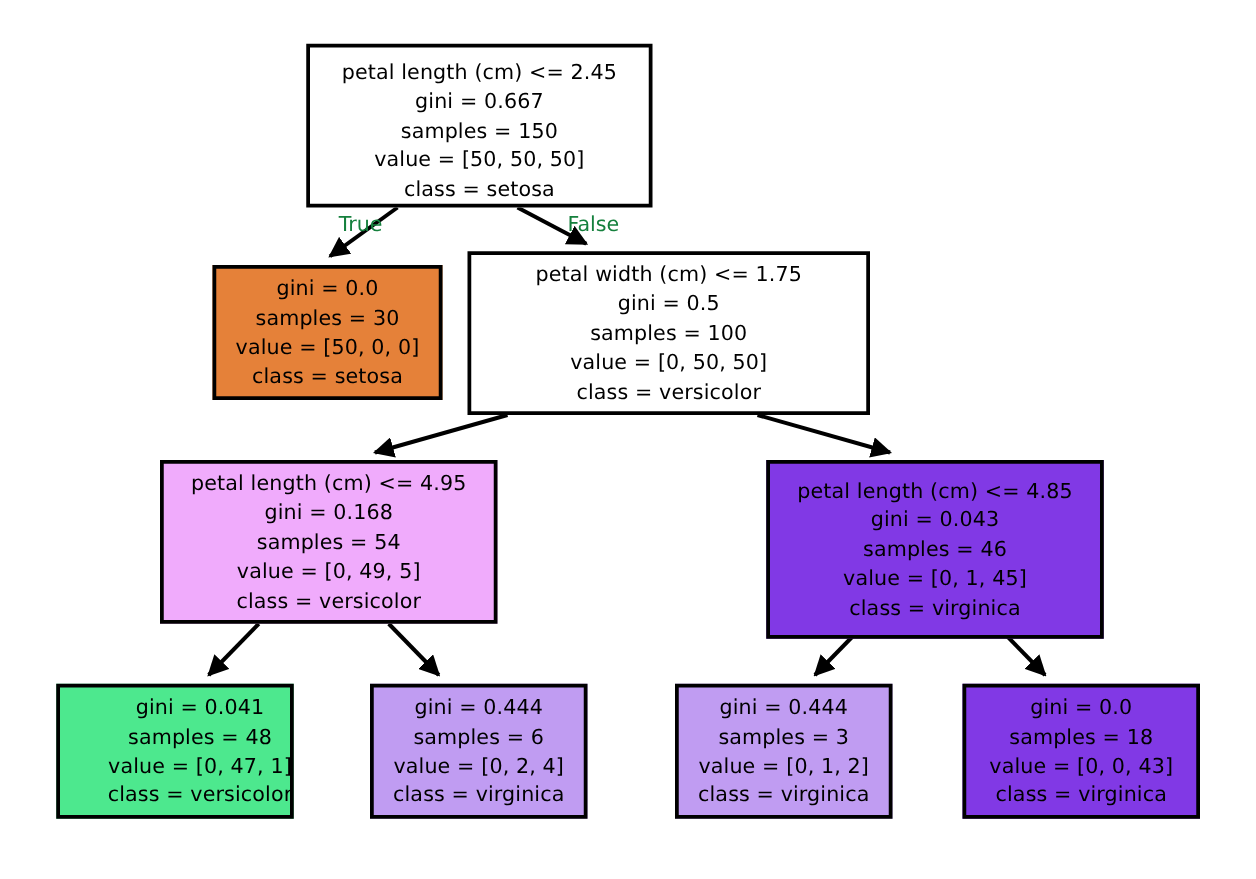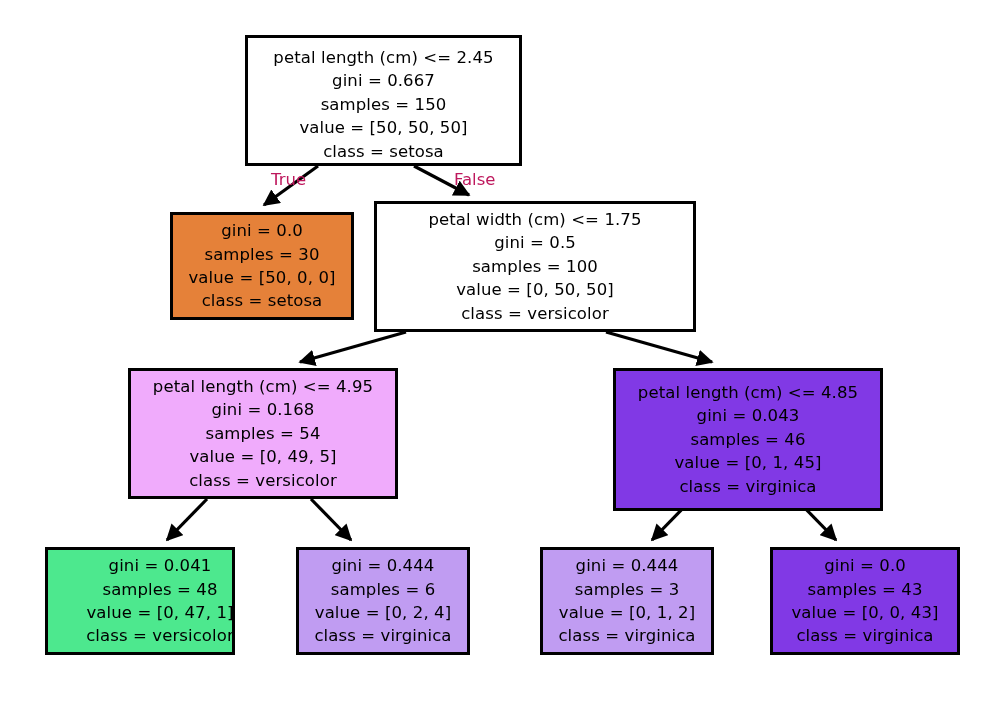--- a/index.html
+++ b/index.html
@@ -38,21 +38,21 @@
     letter-spacing: 0.1px;
     white-space: nowrap;
   }
   .node .ln {
     display: block;
   }
   .edge-label {
     position: absolute;
     font-family: "DejaVu Sans", sans-serif;
     font-size: 16.5px;
-    color: #be185d;
+    color: #15803d;
     white-space: nowrap;
   }
 </style>
 </head>
 <body>
 
 <div id="canvas">
 
   <svg class="edges" viewBox="0 0 1005 703" width="1005" height="703">
     <defs>
@@ -130,18 +130,18 @@
 
   <div class="node" style="left:540px; top:547px; width:174px; height:108px; background:#c09cf2;">
     <span class="ln">gini = 0.444</span>
     <span class="ln">samples = 3</span>
     <span class="ln">value = [0, 1, 2]</span>
     <span class="ln">class = virginica</span>
   </div>
 
   <div class="node" style="left:770px; top:547px; width:190px; height:108px; background:#8139e5;">
     <span class="ln">gini = 0.0</span>
-    <span class="ln">samples = 43</span>
+    <span class="ln">samples = 18</span>
     <span class="ln">value = [0, 0, 43]</span>
     <span class="ln">class = virginica</span>
   </div>
 
 </div>
 
 </body></html>

